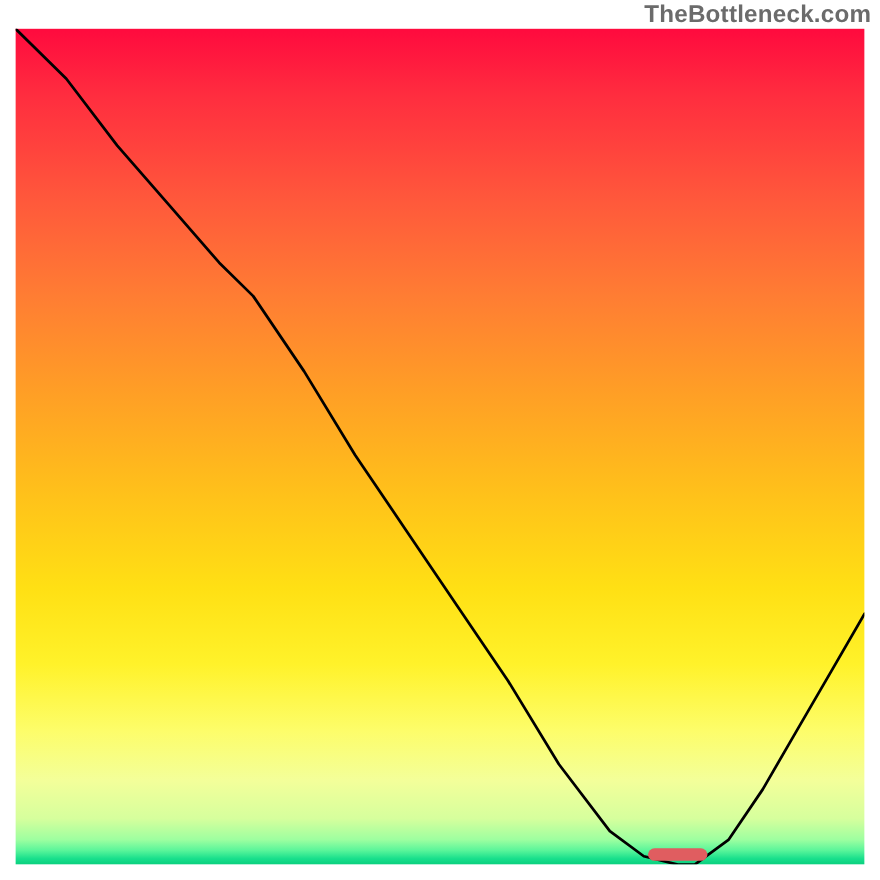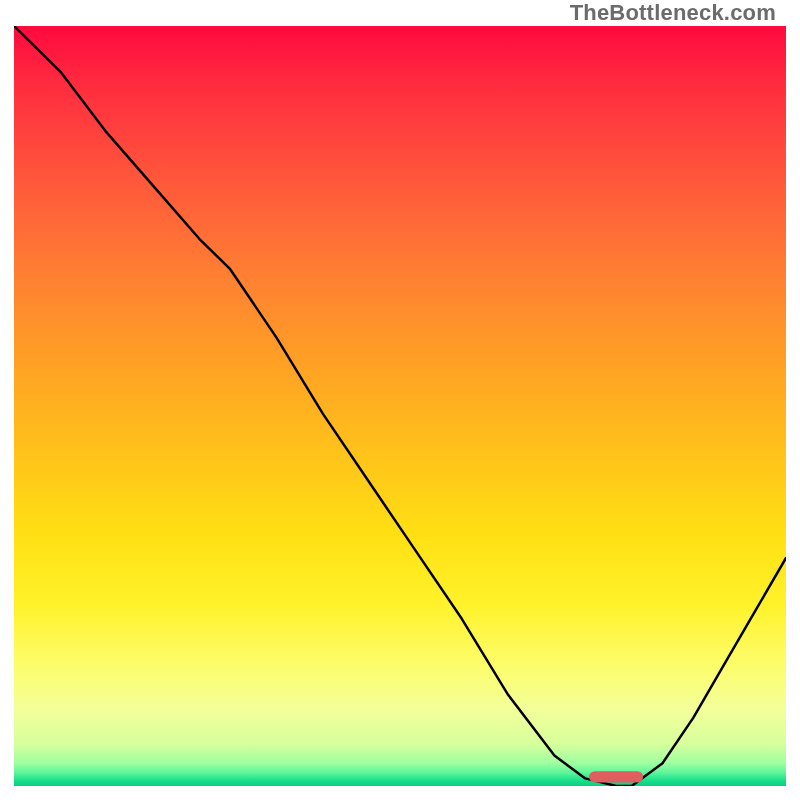--- a/index.html
+++ b/index.html
@@ -12,21 +12,21 @@
   }
   .stage {
     position: relative;
     width: 800px;
     height: 800px;
   }
   
   .attrib {
     position: absolute;
     top: 0;
-    right: 24px;
+    right: 8px;
     font-family: Arial, Helvetica, sans-serif;
     font-size: 22px;
     font-weight: 600;
     color: #6b6b6b;
     letter-spacing: 0.2px;
     user-select: none;
   }
   
   .plot {
     position: absolute;

